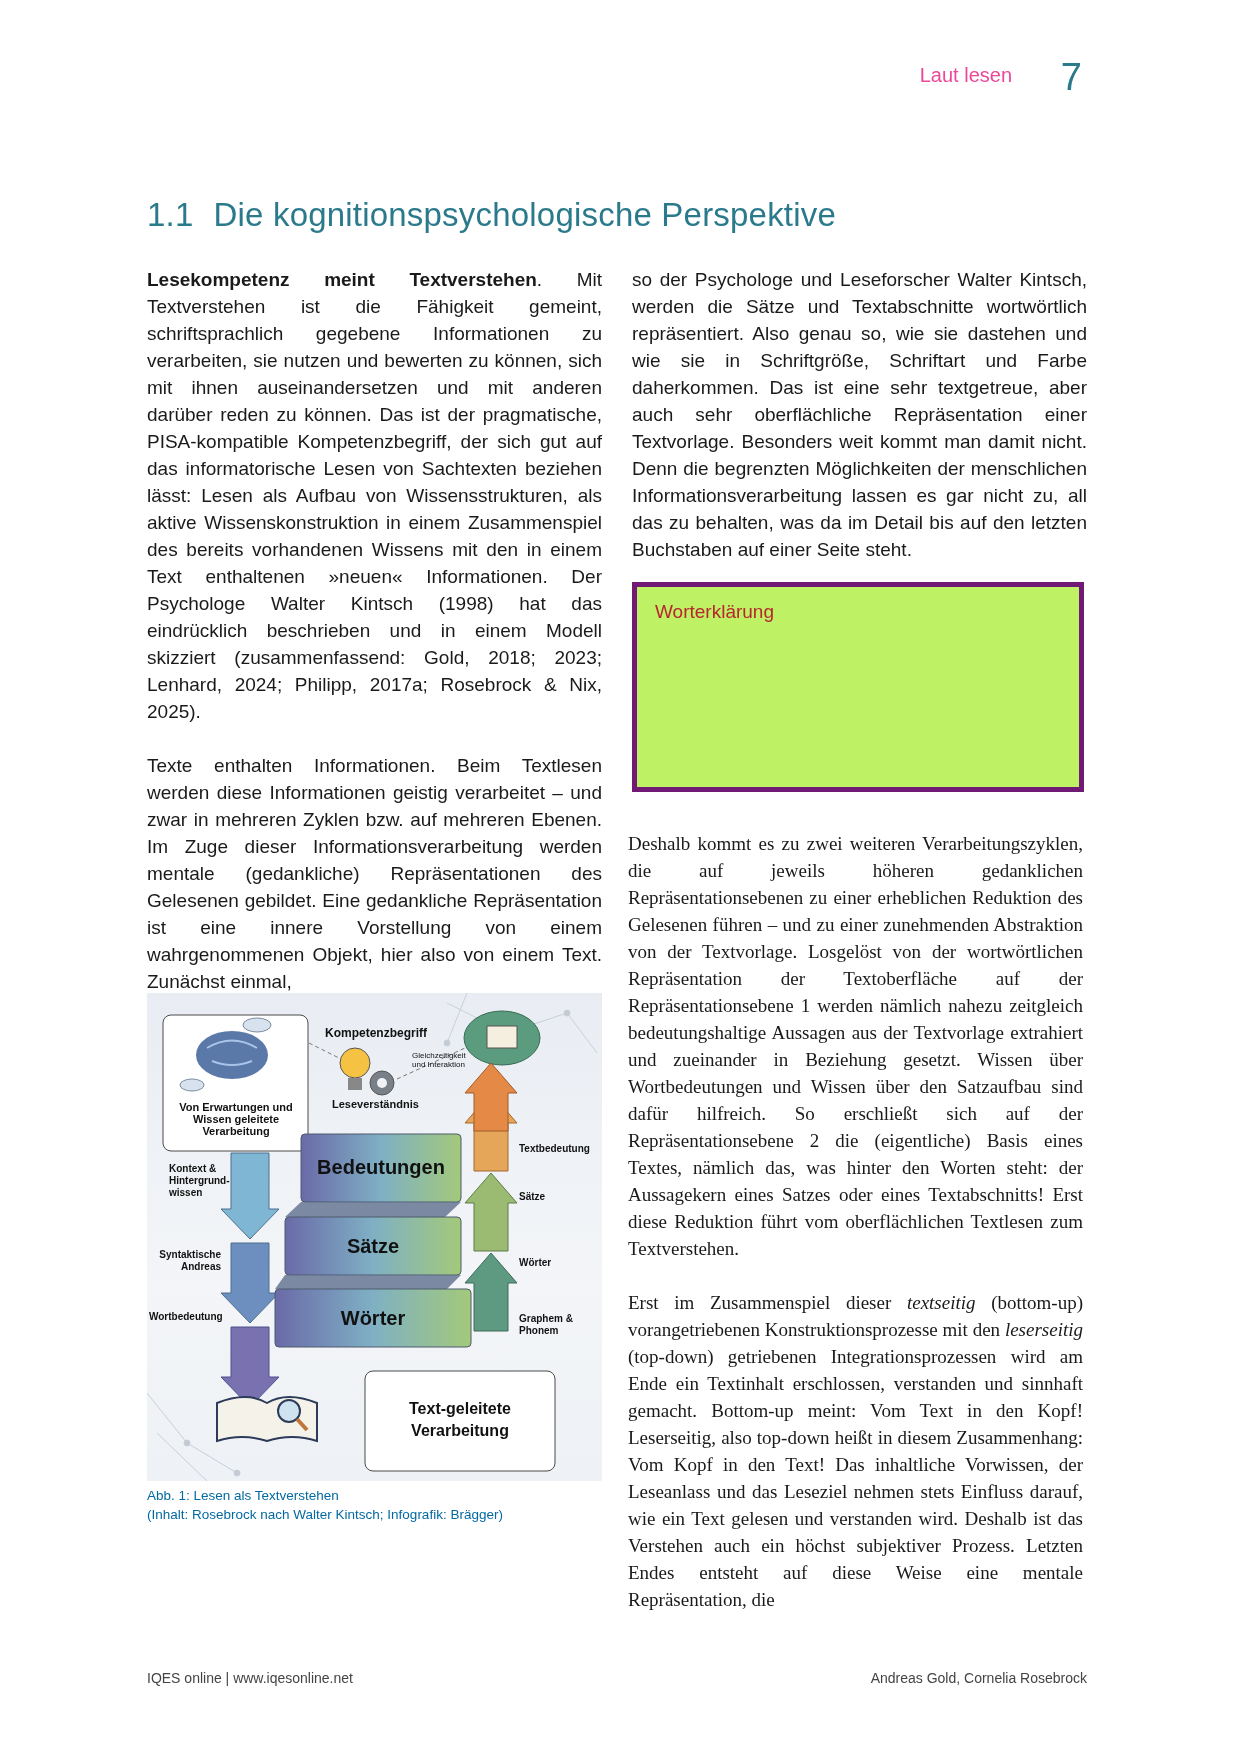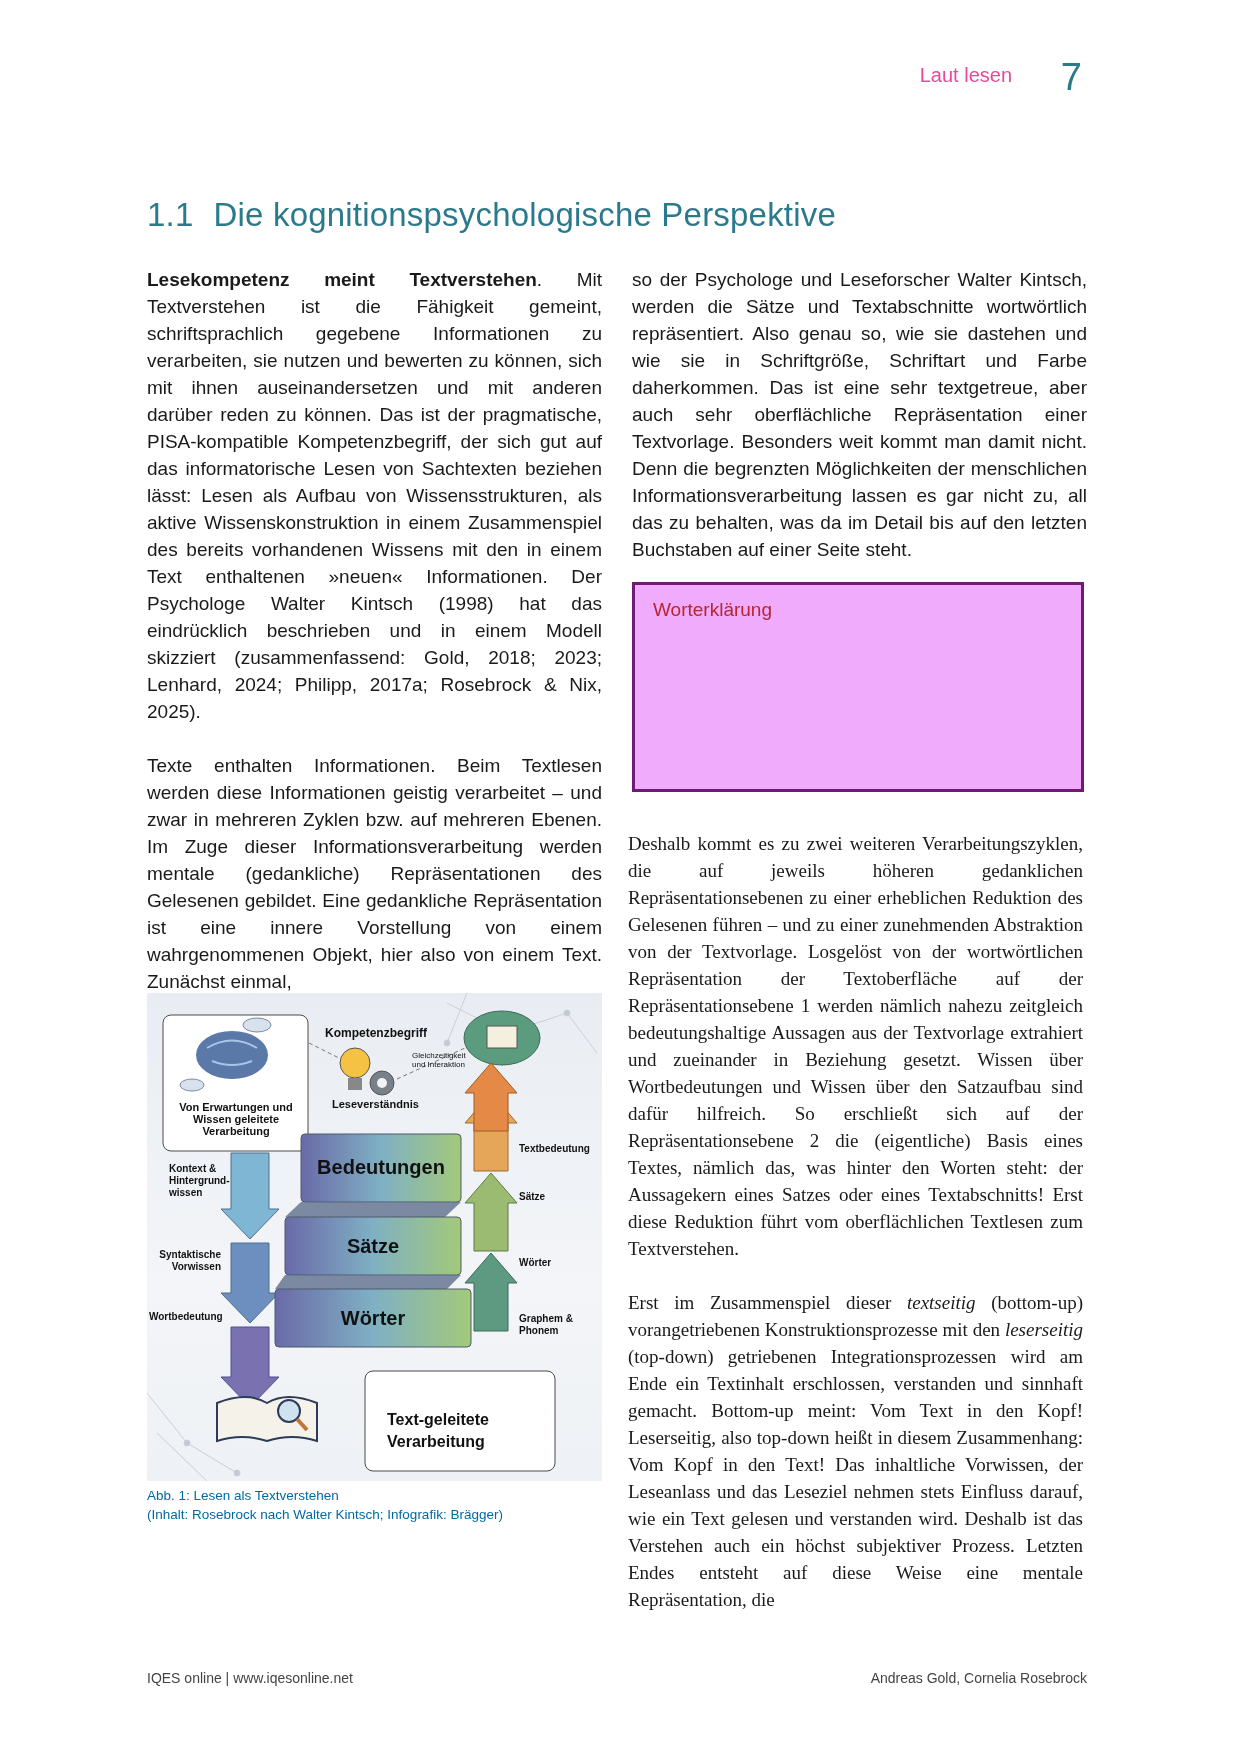--- a/index.html
+++ b/index.html
@@ -14,21 +14,21 @@
                font-size: 33px; color: #2b7a8c; letter-spacing: 0.2px; }
   h1.section .num { margin-right: 20px; }
 
   .col { position: absolute; width: 455px; font-size: 19px; line-height: 27px; text-align: justify; }
   .col p { margin: 0; }
   .col-left { left: 147px; top: 266px; }
   .col-right { left: 632px; top: 266px; }
   .gap { height: 27px; }
 
   .box { position: absolute; left: 632px; top: 582px; width: 452px; height: 210px;
-         box-sizing: border-box; border: 3px solid #701a75; background: #f0abfc;
+         box-sizing: border-box; border: 5px solid #701a75; background: #bef264;
          padding: 13px 18px 0 18px; }
   .box .kicker { color: #b8262f; font-size: 19px; line-height: 24px; }
   .box .term { font-size: 24px; font-weight: bold; line-height: 30px; margin-top: 2px; color: #111; }
   .box .def { font-size: 19px; line-height: 27px; text-align: justify; }
 
   .col-right2 { left: 628px; top: 830px; font-family: Liberation Serif, serif; }
 
   .figure { position: absolute; left: 147px; top: 993px; width: 455px; height: 488px;
             background: linear-gradient(180deg, #e9edf3 0%, #f3f5f8 60%, #eef1f5 100%); overflow: hidden; }
   .figure svg { position: absolute; left: 0; top: 0; }
@@ -143,33 +143,33 @@
 
     <rect x="218" y="378" width="190" height="100" rx="8" fill="#ffffff" stroke="#4a4a4a" stroke-width="1"></rect>
   </svg>
 
   <div class="fig-label" style="left:22px; top:108px; width:134px; text-align:center;">Von Erwartungen und Wissen geleitete Verarbeitung</div>
   <div class="fig-label" style="left:178px; top:34px; font-size:12px;">Kompetenzbegriff</div>
   <div class="fig-label" style="left:265px; top:58px; width:60px; font-weight:normal; font-size:8px; line-height:9px;">Gleichzeitigkeit und Interaktion</div>
   <div class="fig-label" style="left:185px; top:105px;">Leseverständnis</div>
 
   <div class="fig-label" style="left:22px; top:170px; width:60px; font-size:10px;">Kontext &amp; Hintergrund-wissen</div>
-  <div class="fig-label" style="left:12px; top:256px; width:62px; text-align:right; font-size:10px;">Syntaktische Vorwissen</div>
+  <div class="fig-label" style="left:12px; top:256px; width:62px; text-align:right; font-size:10px;">Syntaktische Andreas</div>
   <div class="fig-label" style="left:2px; top:318px; width:72px; text-align:right; font-size:10px;">Wortbedeutung</div>
 
   <div class="fig-label" style="left:154px; top:162px; width:160px; text-align:center; font-size:20px; line-height:24px;">Bedeutungen</div>
   <div class="fig-label" style="left:138px; top:241px; width:176px; text-align:center; font-size:20px; line-height:24px;">Sätze</div>
   <div class="fig-label" style="left:128px; top:313px; width:196px; text-align:center; font-size:20px; line-height:24px;">Wörter</div>
 
   <div class="fig-label" style="left:372px; top:150px; font-size:10px;">Textbedeutung</div>
   <div class="fig-label" style="left:372px; top:198px; font-size:10px;">Sätze</div>
   <div class="fig-label" style="left:372px; top:264px; font-size:10px;">Wörter</div>
   <div class="fig-label" style="left:372px; top:320px; width:70px; font-size:10px;">Graphem &amp; Phonem</div>
 
-  <div class="fig-label" style="left:240px; top:416px; width:146px; font-size:16px; line-height:22px;">Text-geleitete Verarbeitung</div>
+  <div class="fig-label" style="left:240px; top:405px; width:146px; text-align:center; font-size:16px; line-height:22px;">Text-geleitete Verarbeitung</div>
 </div>
 
 <div class="caption">
   <div>Abb. 1: Lesen als Textverstehen</div>
   <div>(Inhalt: Rosebrock nach Walter Kintsch; Infografik: Brägger)</div>
 </div>
 
 <div class="footer left">IQES online | www.iqesonline.net</div>
 <div class="footer right">Andreas Gold, Cornelia Rosebrock</div>
 

